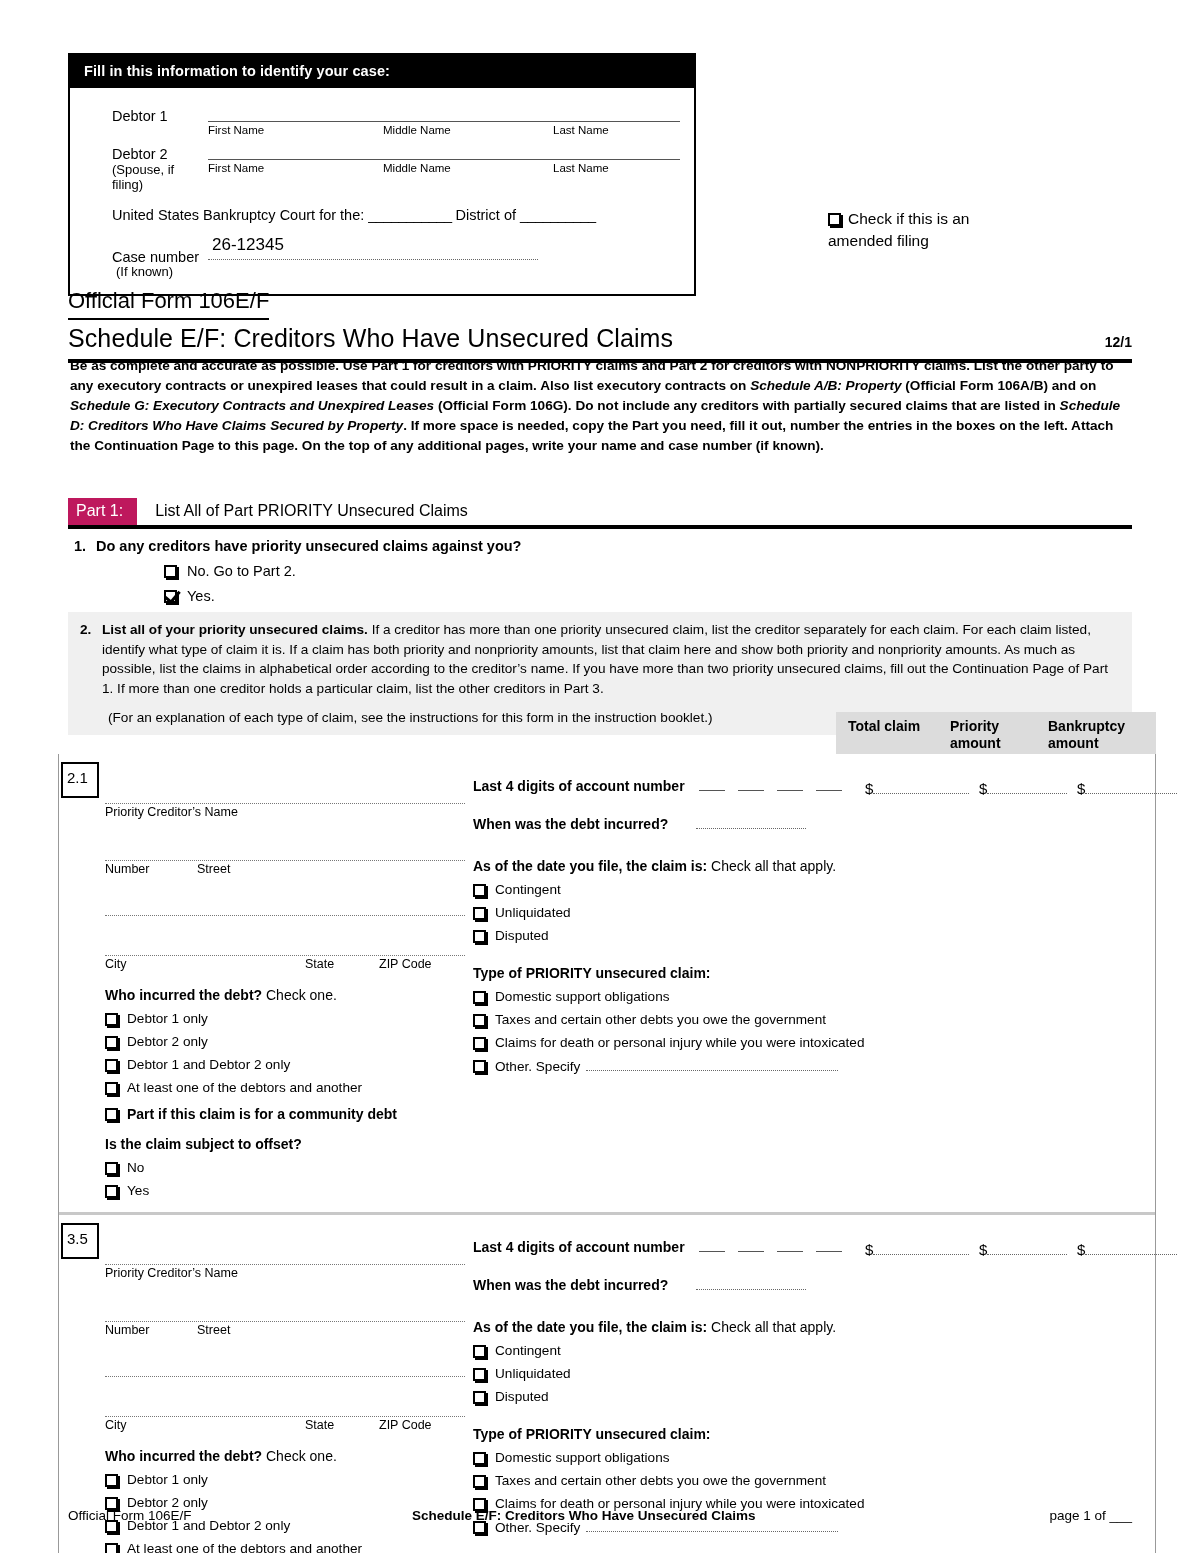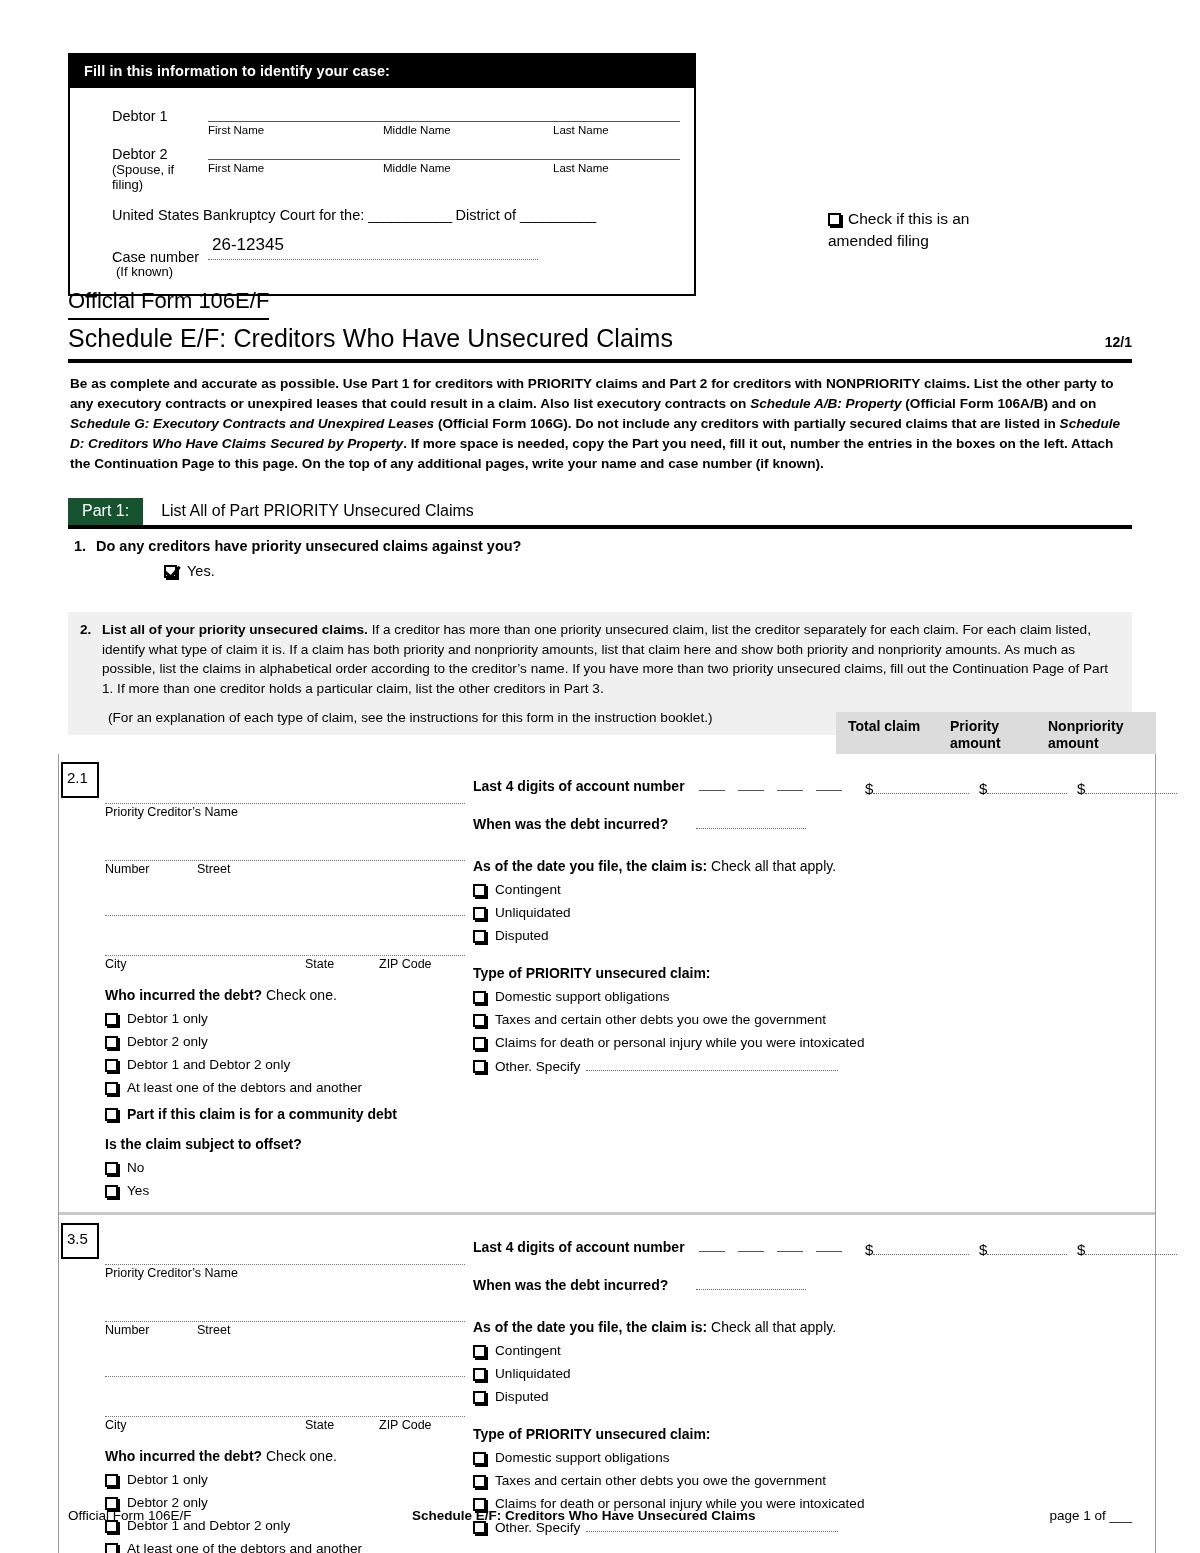--- a/index.html
+++ b/index.html
@@ -76,34 +76,34 @@
   .title-row {
     position: absolute; left: 68px; top: 324px; width: 1064px;
     display: flex; align-items: baseline; justify-content: space-between;
     border-bottom: 4px solid #000; padding-bottom: 6px;
   }
   .title-main { font-size: 25px; letter-spacing: .1px; }
   .title-rev { font-size: 14px; font-weight: bold; }
 
   
   .intro {
-    position: absolute; left: 70px; top: 374px; width: 1062px;
+    position: absolute; left: 70px; top: 356px; width: 1062px;
     font-size: 13.6px; font-weight: bold; line-height: 1.47; text-align: left;
   }
   .intro i { font-style: italic; }
 
   
   .part-band {
     position: absolute; left: 68px; top: 498px; width: 1064px;
     display: flex; align-items: stretch;
     border-bottom: 4px solid #000;
   }
   .part-tag {
-    background: #14532d; color: #fff; font-size: 16px;
-    padding: 4px 14px 5px 14px; flex: none;
+    background: #be185d; color: #fff; font-size: 16px;
+    padding: 4px 14px 5px 8px; flex: none;
   }
   .part-name { font-size: 16px; padding: 4px 0 5px 18px; }
 
   
   .q1 { position: absolute; left: 68px; top: 538px; width: 1064px; }
   .q1-head { display: flex; font-size: 14.5px; font-weight: bold; }
   .q1-num { width: 28px; flex: none; padding-left: 6px; }
   .q1-opts { padding-left: 96px; margin-top: 9px; }
   .opt-line { display: flex; align-items: center; gap: 10px; font-size: 14.5px; margin-bottom: 9px; }
 
@@ -259,20 +259,24 @@
     <div class="part-name">List All of Part PRIORITY Unsecured Claims</div>
   </div>
 
   <div class="q1">
     <div class="q1-head">
       <div class="q1-num">1.</div>
       <div>Do any creditors have priority unsecured claims against you?</div>
     </div>
     <div class="q1-opts">
       <div class="opt-line">
+        <span class="cbx"></span>
+        <span>No. Go to Part 2.</span>
+      </div>
+      <div class="opt-line">
         <span class="cbx checked"></span>
         <span>Yes.</span>
       </div>
     </div>
   </div>
 
   <div class="q2">
     <div class="q2-head">
       <div class="q2-num">2.</div>
       <div class="q2-body"><b>List all of your priority unsecured claims.</b><span> If a creditor has more than one priority unsecured claim, list the creditor separately for each claim. For each claim listed, identify what type of claim it is. If a claim has both priority and nonpriority amounts, list that claim here and show both priority and nonpriority amounts. As much as possible, list the claims in alphabetical order according to the creditor’s name. If you have more than two priority unsecured claims, fill out the Continuation Page of Part 1. If more than one creditor holds a particular claim, list the other creditors in Part 3.</span></div>
@@ -280,21 +284,21 @@
     <div class="q2-note">(For an explanation of each type of claim, see the instructions for this form in the instruction booklet.)</div>
   </div>
 
   <div class="col-head">
     <div class="c1">Total claim</div>
     <div class="c2">
       <div>Priority</div>
       <div>amount</div>
     </div>
     <div class="c3">
-      <div>Nonpriority</div>
+      <div>Bankruptcy</div>
       <div>amount</div>
     </div>
   </div>
 
   <div class="entries">
 
     <div class="entry">
       <div class="entry-num">2.1</div>
       <div class="entry-cols">
 

